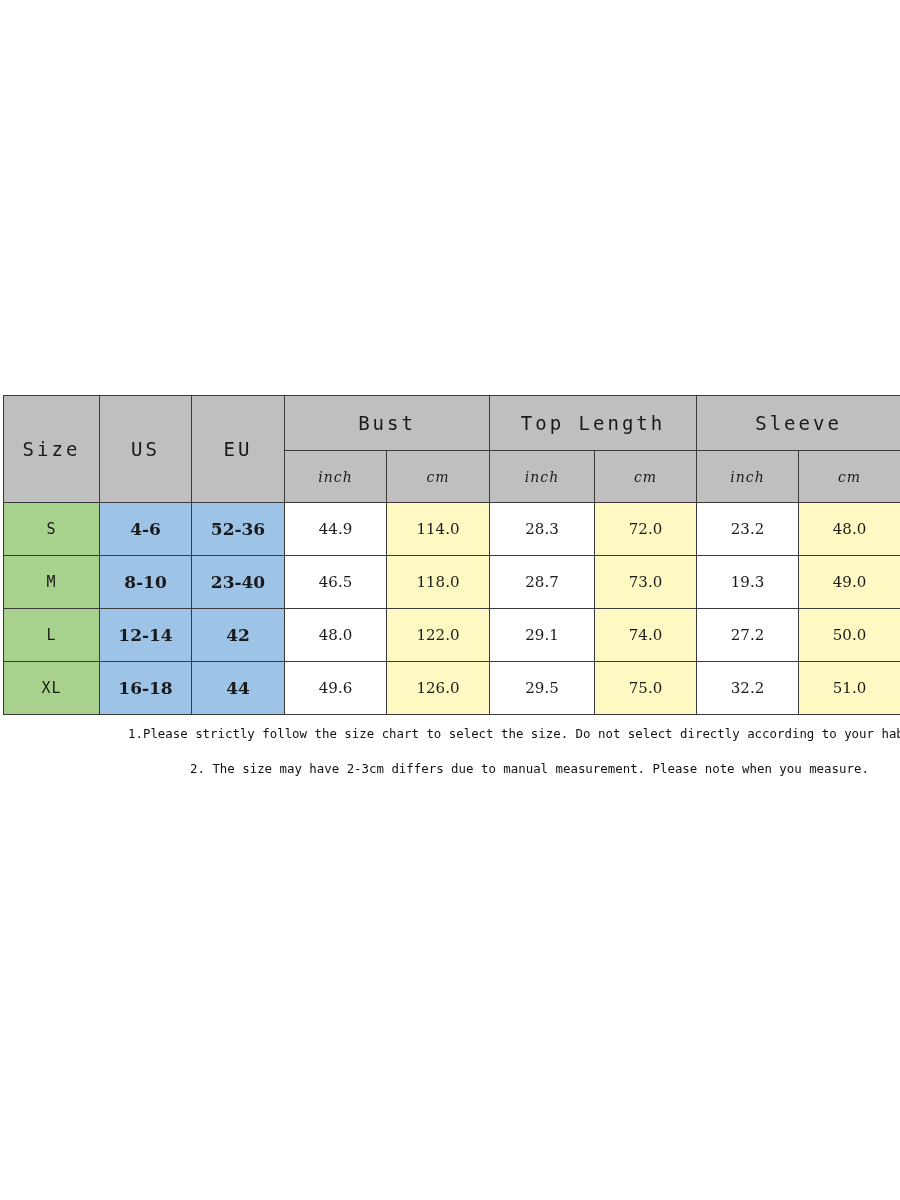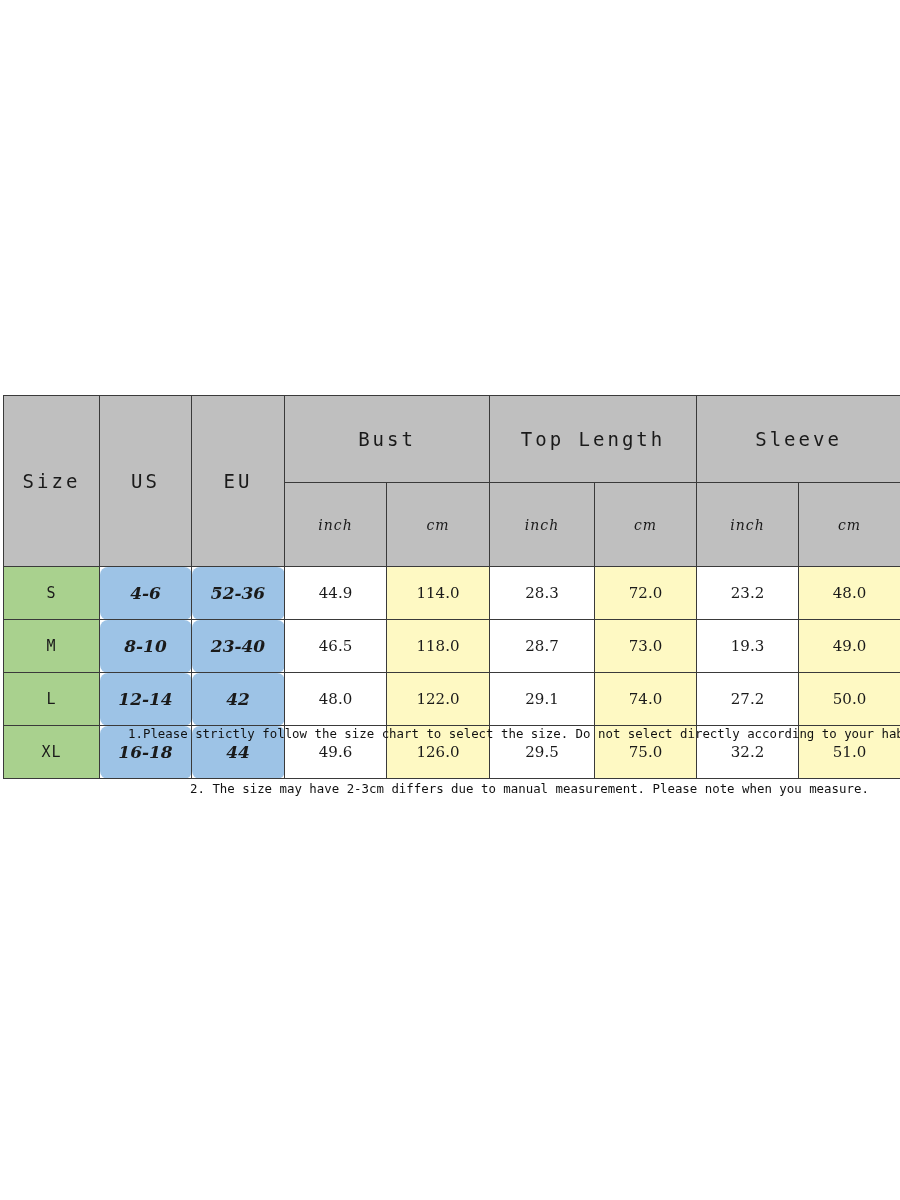--- a/index.html
+++ b/index.html
@@ -27,21 +27,21 @@
     border-collapse: collapse;
     table-layout: fixed;
     width: 897px;
     border: 1.5px solid #3a3a3a;
   }
 
   table.size-chart td {
     border: 1.5px solid #3a3a3a;
     text-align: center;
     vertical-align: middle;
-    padding: 16px;
+    padding: 0;
     color: #1a1a1a;
   }
 
   
   col.c-size   { width: 96px;  }
   col.c-us     { width: 92px;  }
   col.c-eu     { width: 93px;  }
   col.c-bi     { width: 102px; }
   col.c-bc     { width: 103px; }
   col.c-ti     { width: 105px; }
@@ -78,24 +78,22 @@
 
   .cell-size {
     background: #a9d18e;
     font-family: "DejaVu Sans Mono", monospace;
     font-size: 15px;
     letter-spacing: 1px;
   }
   .cell-intl {
     background: #9dc3e6;
     font-family: "DejaVu Serif", serif;
-    font-style: italic;
     font-weight: bold;
     font-size: 17px;
-    border-radius: 8px;
   }
   .cell-inch {
     background: #ffffff;
     font-family: "DejaVu Serif", serif;
     font-size: 15px;
   }
   .cell-cm {
     background: #fef9c3;
     font-family: "DejaVu Serif", serif;
     font-size: 15px;
@@ -109,21 +107,21 @@
     width: 900px;
   }
   .note-line {
     font-family: "DejaVu Sans Mono", monospace;
     font-size: 12.4px;
     color: #111111;
     white-space: nowrap;
     letter-spacing: 0px;
   }
   .note-1 { margin-left: 128px; }
-  .note-2 { margin-left: 190px; margin-top: 40px; }
+  .note-2 { margin-left: 190px; margin-top: 20px; }
 </style>
 </head>
 <body>
 
 <div id="chart-block">
   <table class="size-chart">
     <colgroup>
       <col class="c-size">
         <col class="c-us">
         <col class="c-eu">

